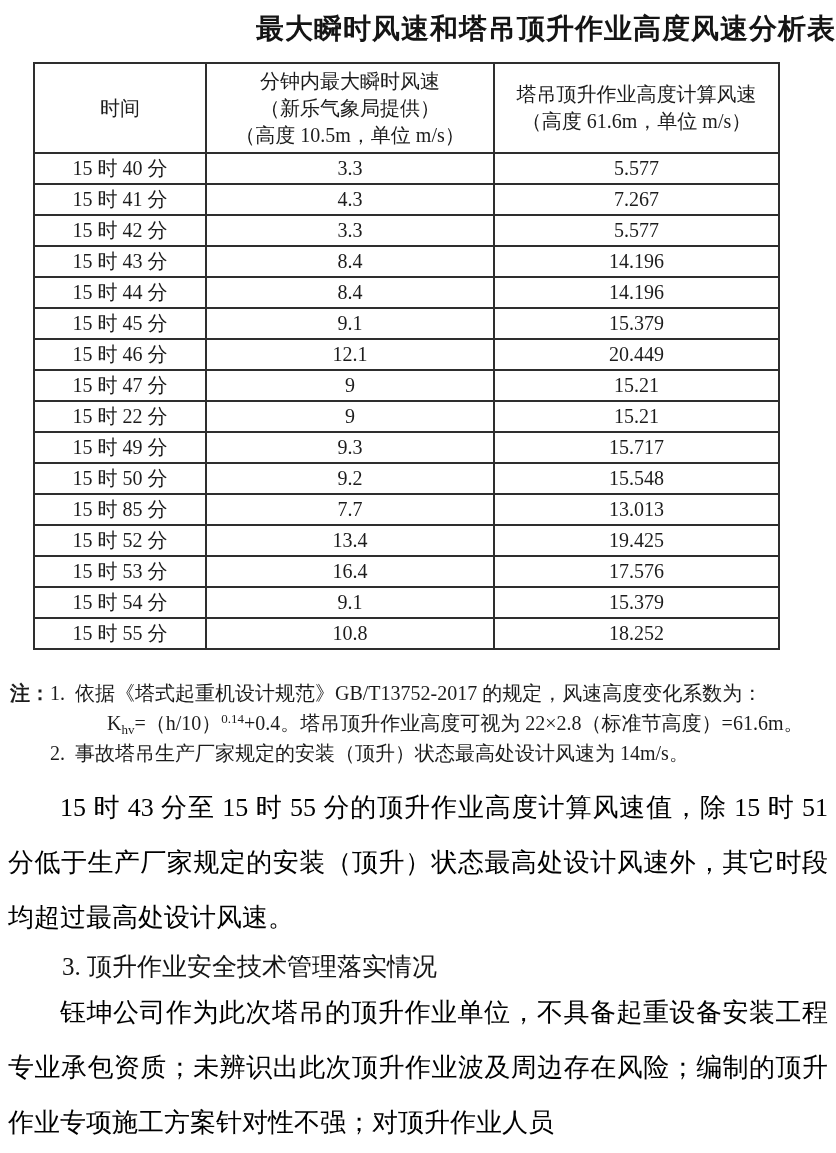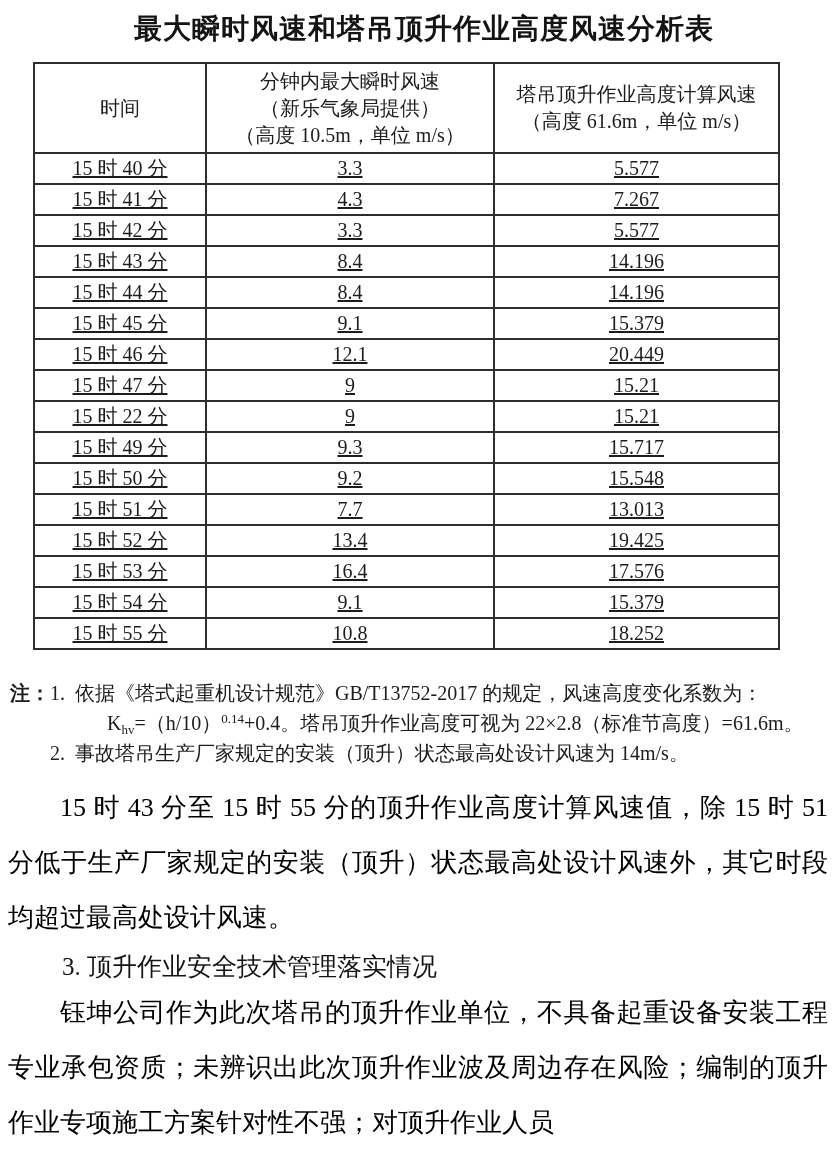--- a/index.html
+++ b/index.html
@@ -7,21 +7,21 @@
     position: relative;
     width: 836px;
     height: 1153px;
     background: #ffffff;
     overflow: hidden;
     font-family: "Liberation Serif", "DejaVu Serif", serif;
     color: #1c1c1c;
   }
   .doc-title {
     margin: 12px 0 0 0;
-    text-align: center;
+    text-align: right;
     font-family: "Liberation Sans", "DejaVu Sans", sans-serif;
     font-weight: bold;
     font-size: 28px;
     line-height: 34px;
     letter-spacing: 1px;
     color: #141414;
     padding-left: 12px;
   }
   table.wind {
     border-collapse: collapse;
@@ -32,21 +32,21 @@
   table.wind th, table.wind td {
     border: 2px solid #2e2e2e;
     text-align: center;
     vertical-align: middle;
     font-weight: normal;
     font-size: 20px;
     padding: 0;
   }
   table.wind thead th { height: 88px; }
   .hdr-line { line-height: 27px; }
-  table.wind tbody td { height: 29px; line-height: 29px; text-decoration: underline; }
+  table.wind tbody td { height: 29px; line-height: 29px; }
   .notes {
     margin-top: 28px;
     font-size: 20px;
     line-height: 30px;
     color: #1c1c1c;
   }
   .note-row { position: relative; padding-left: 75px; }
   .note-label { position: absolute; left: 10px; top: 0; font-weight: bold; }
   .note-num { position: absolute; left: 50px; top: 0; }
   .note-formula { padding-left: 107px; }
@@ -146,21 +146,21 @@
           <td>15 时 49 分</td>
           <td>9.3</td>
           <td>15.717</td>
         </tr>
         <tr>
           <td>15 时 50 分</td>
           <td>9.2</td>
           <td>15.548</td>
         </tr>
         <tr>
-          <td>15 时 51 分</td>
+          <td>15 时 85 分</td>
           <td>7.7</td>
           <td>13.013</td>
         </tr>
         <tr>
           <td>15 时 52 分</td>
           <td>13.4</td>
           <td>19.425</td>
         </tr>
         <tr>
           <td>15 时 53 分</td>

